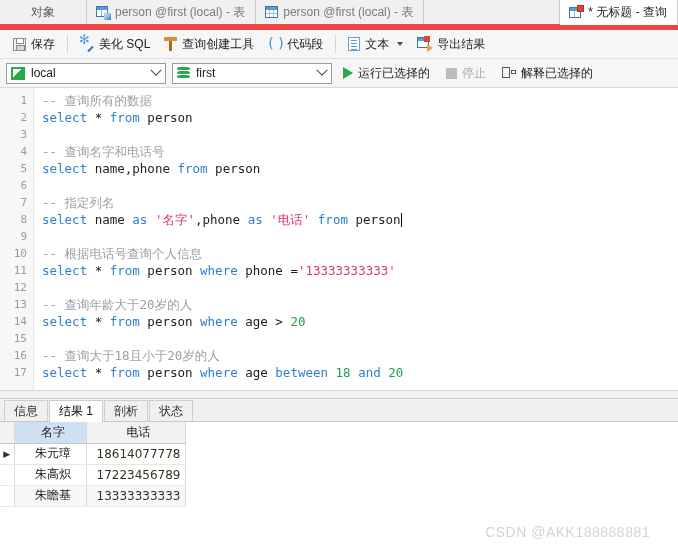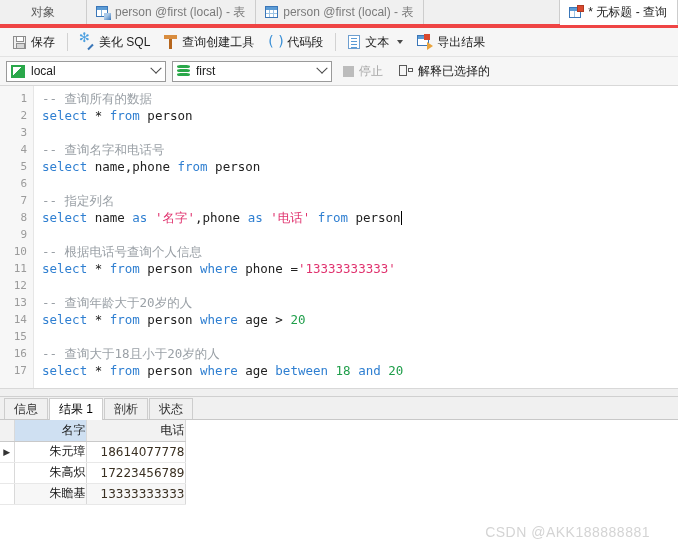--- a/index.html
+++ b/index.html
@@ -17,21 +17,21 @@
     color: #1a1a1a;
     position: relative;
   }
 
   
   .tabstrip {
     display: flex;
     align-items: stretch;
     height: 24px;
     background: #f0f0f0;
-    border-bottom: 4px solid #ef4444;
+    border-bottom: 6px solid #ef4444;
     position: relative;
   }
   .tab {
     display: flex;
     align-items: center;
     gap: 5px;
     padding: 0 10px 0 9px;
     border-right: 1px solid #cdcdcd;
     background: #f0f0f0;
     color: #7b7b7b;
@@ -322,21 +322,21 @@
   table.resgrid {
     border-collapse: collapse;
     font-size: 12px;
     table-layout: fixed;
   }
   table.resgrid th, table.resgrid td {
     border-right: 1px solid #d9d9d9;
     border-bottom: 1px solid #e8e8e8;
     height: 21px;
     padding: 0 0 0 6px;
-    text-align: right;
+    text-align: center;
     font-weight: normal;
     box-sizing: border-box;
     overflow: hidden;
     white-space: nowrap;
   }
   table.resgrid th { background: #f2f2f2; color:#1a1a1a; border-bottom:1px solid #c9c9c9;}
   table.resgrid th.selcol { background: #cfe0f2; }
   table.resgrid td.marker, table.resgrid th.marker {
     width: 14px; padding: 0; background:#ffffff; border-right:1px solid #d9d9d9;
     text-align: center; color: #333; font-size: 9px;
@@ -450,20 +450,24 @@
       <span class="lay l1"></span>
         <span class="lay l2"></span>
         <span class="lay l3"></span>
     </span>
     <span class="cv">first</span>
     <span class="arrow">
         <span class="chev"></span>
       </span>
   </div>
 
+  <div class="runbtn">
+    <span class="i-play"></span>
+    <span>运行已选择的</span>
+  </div>
 
   <div class="runbtn disabled">
     <span class="i-stop"></span>
     <span>停止</span>
   </div>
 
   <div class="runbtn">
     <span class="i-explain"></span>
     <span>解释已选择的</span>
   </div>

